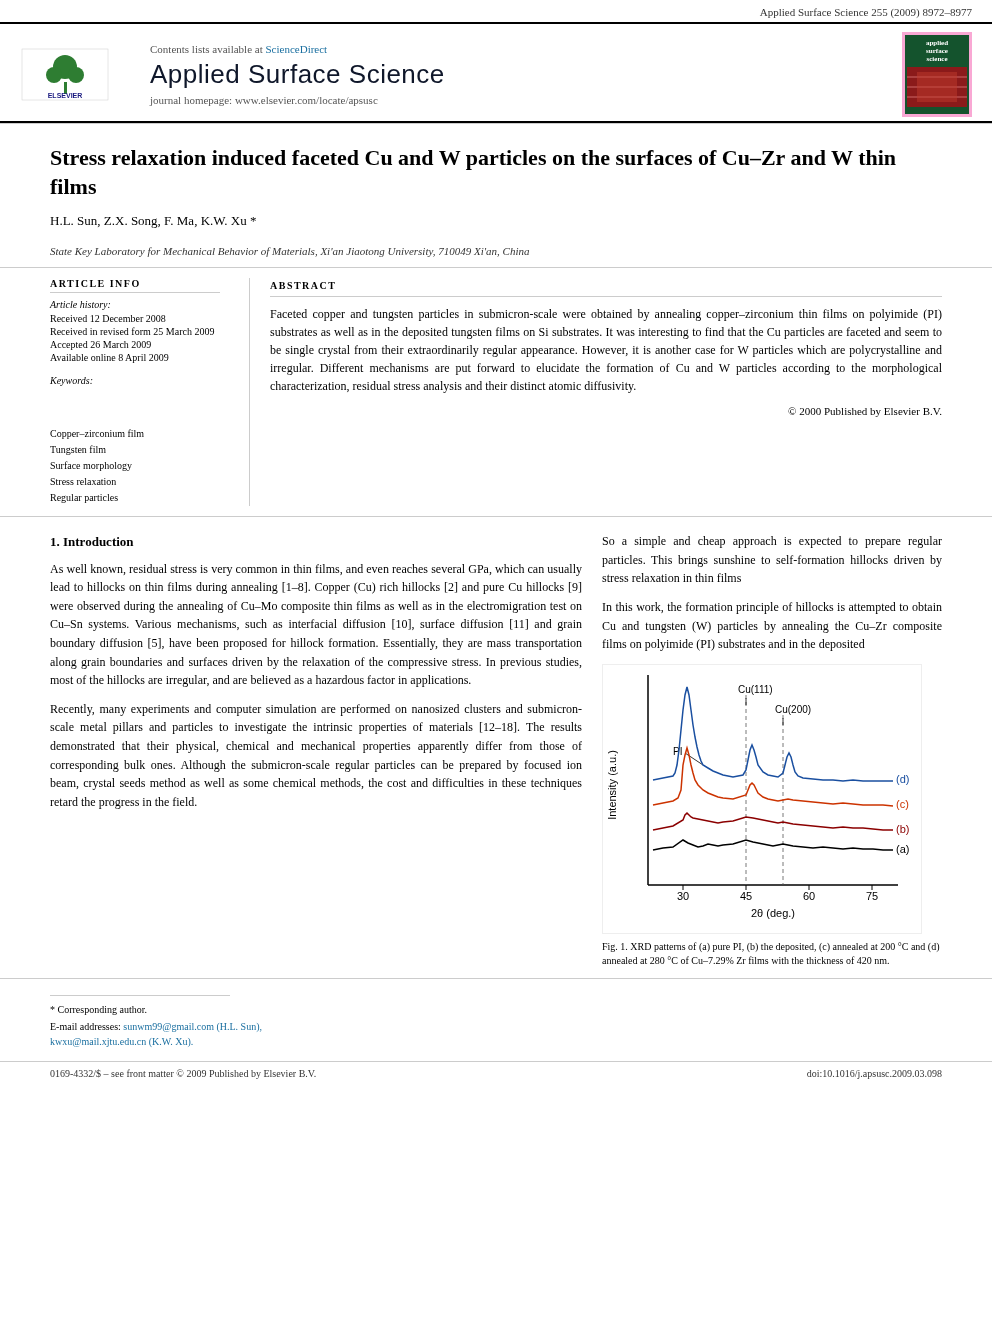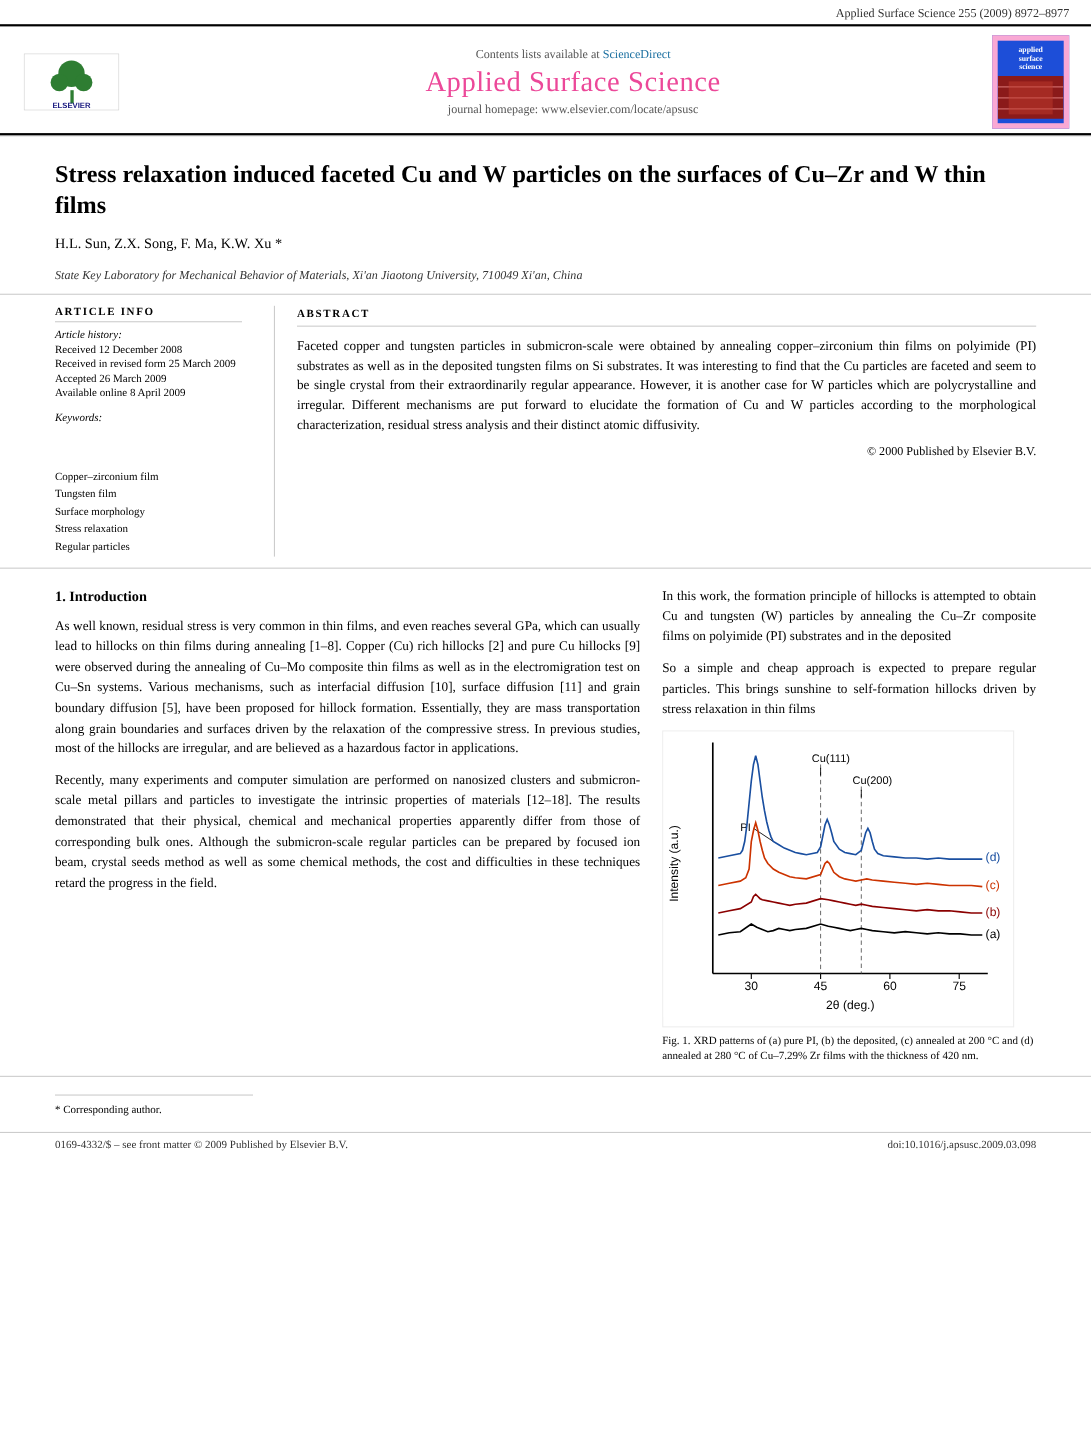--- a/index.html
+++ b/index.html
@@ -42,49 +42,49 @@
       justify-content: space-between;
       padding: 8px 0 4px 0;
     }
     .elsevier-logo-area {
       display: flex;
       align-items: center;
       width: 120px;
     }
     .journal-center {
       flex: 1;
-      text-align: center;
+      text-align: left;
       padding: 0 10px;
     }
     .contents-link {
       font-size: 11px;
       color: #555;
       margin-bottom: 4px;
     }
     .contents-link a {
       color: #1a6fa0;
       text-decoration: none;
     }
     .journal-title-banner {
       font-size: 26px;
       font-weight: normal;
-      font-family: Liberation Serif, serif;
-      color: #ec4899;
+      font-family: Liberation Sans, sans-serif;
+      color: #0f172a;
       letter-spacing: 0.5px;
     }
     .journal-homepage {
       font-size: 11px;
       color: #555;
       margin-top: 4px;
     }
     .journal-cover-img {
       width: 70px;
       height: 85px;
-      background: #1d4ed8;
-      border: 5px solid #f9a8d4;
+      background: #14532d;
+      border: 3px solid #f9a8d4;
       display: flex;
       flex-direction: column;
       align-items: center;
       justify-content: flex-start;
       padding: 4px;
       font-size: 8px;
       color: #fff;
       font-weight: bold;
       text-align: center;
     }
@@ -359,22 +359,22 @@
       <div class="section-title">
         <span>1.</span>
         <span>Introduction</span>
       </div>
 
       <div class="body-text">As well known, residual stress is very common in thin films, and even reaches several GPa, which can usually lead to hillocks on thin films during annealing [1–8]. Copper (Cu) rich hillocks [2] and pure Cu hillocks [9] were observed during the annealing of Cu–Mo composite thin films as well as in the electromigration test on Cu–Sn systems. Various mechanisms, such as interfacial diffusion [10], surface diffusion [11] and grain boundary diffusion [5], have been proposed for hillock formation. Essentially, they are mass transportation along grain boundaries and surfaces driven by the relaxation of the compressive stress. In previous studies, most of the hillocks are irregular, and are believed as a hazardous factor in applications.</div>
       <div class="body-text">Recently, many experiments and computer simulation are performed on nanosized clusters and submicron-scale metal pillars and particles to investigate the intrinsic properties of materials [12–18]. The results demonstrated that their physical, chemical and mechanical properties apparently differ from those of corresponding bulk ones. Although the submicron-scale regular particles can be prepared by focused ion beam, crystal seeds method as well as some chemical methods, the cost and difficulties in these techniques retard the progress in the field.</div>
     </div>
 
     <div class="right-col">
+      <div class="body-text">So a simple and cheap approach is expected to prepare regular particles. This brings sunshine to self-formation hillocks driven by stress relaxation in thin films</div>
       <div class="body-text">In this work, the formation principle of hillocks is attempted to obtain Cu and tungsten (W) particles by annealing the Cu–Zr composite films on polyimide (PI) substrates and in the deposited</div>
-      <div class="body-text">So a simple and cheap approach is expected to prepare regular particles. This brings sunshine to self-formation hillocks driven by stress relaxation in thin films</div>
 
       <div class="chart-container">
         <svg class="xrd-chart" viewBox="0 0 310 260">
 
           <rect width="310" height="260" fill="#fff"></rect>
 
           <line x1="45" y1="10" x2="45" y2="220" stroke="#000" stroke-width="1.5"></line>
           <line x1="45" y1="220" x2="295" y2="220" stroke="#000" stroke-width="1.5"></line>
 
           <line x1="80" y1="220" x2="80" y2="225" stroke="#000" stroke-width="1"></line>
@@ -446,20 +446,26 @@
       <div class="chart-caption">
         <b>Fig. 1.</b>
         <span>XRD patterns of (a) pure PI, (b) the deposited, (c) annealed at 200 °C and (d) annealed at 280 °C of Cu–7.29% Zr films with the thickness of 420 nm.</span>
       </div>
     </div>
   </div>
 
   <div class="article-footer">
     <hr class="footnote-divider">
     <div class="footnote-line">* Corresponding author.</div>
+    <div class="footnote-line">
+      <span>E-mail addresses:</span>
+      <a href="#" style="color:#1a6fa0; text-decoration:none;">sunwm99@gmail.com (H.L. Sun),</a>
+      <br>
+      <span style="color:#1a6fa0;">kwxu@mail.xjtu.edu.cn (K.W. Xu).</span>
+    </div>
   </div>
 
   <div class="bottom-bar">
     <span>0169-4332/$ – see front matter © 2009 Published by Elsevier B.V.</span>
     <span>doi:10.1016/j.apsusc.2009.03.098</span>
   </div>
 
 </div>
 
 </body></html>

